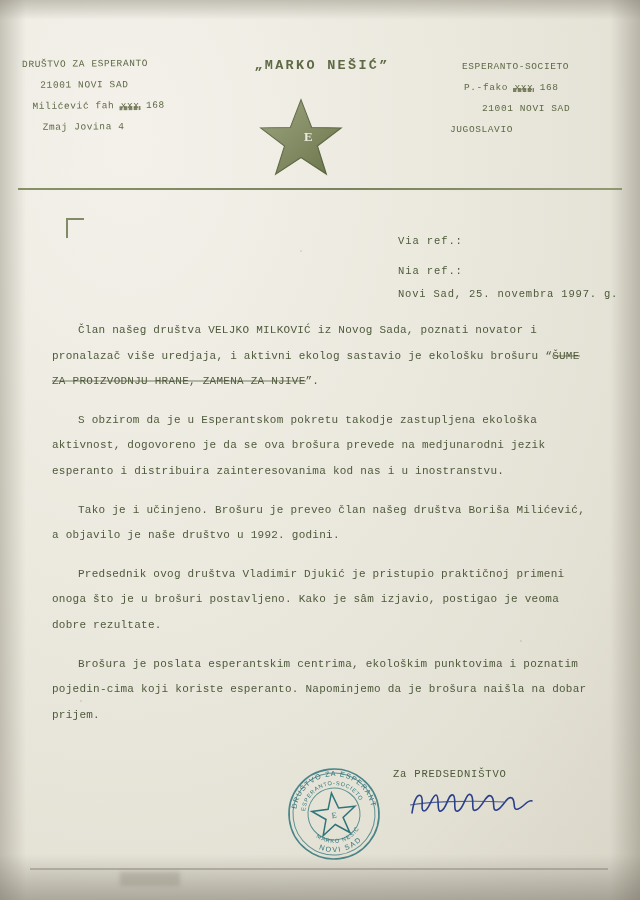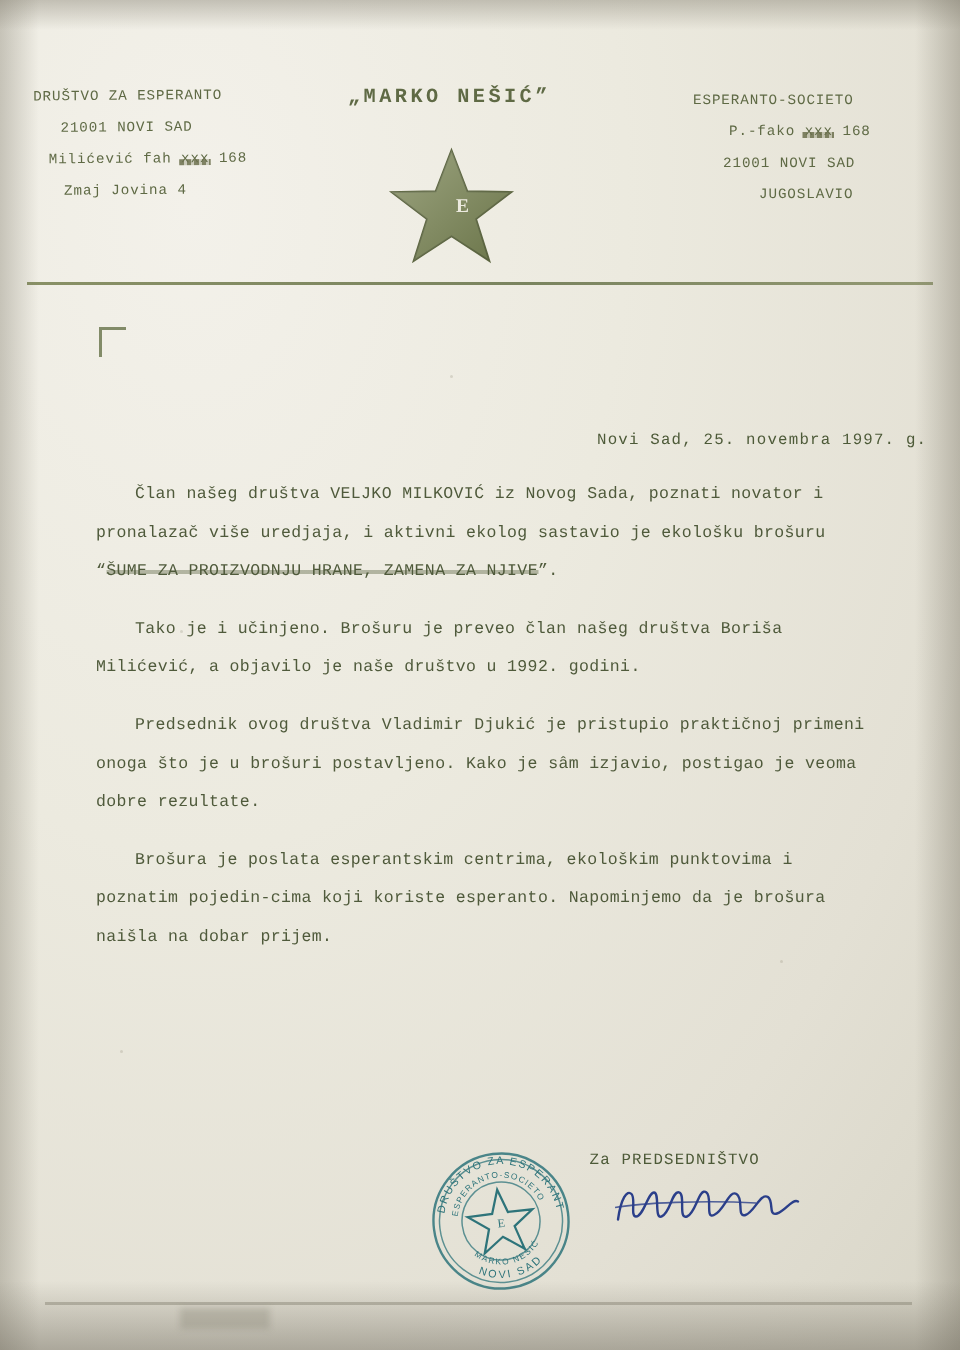--- a/index.html
+++ b/index.html
@@ -88,20 +88,21 @@
     height: 4px;
     background:
       repeating-linear-gradient(90deg, #6b6f4c 0 3px, rgba(107,111,76,.35) 3px 5px);
     opacity: .85;
   }
 
   .lh-center {
     position: absolute;
     left: 232px; top: 58px;
     width: 180px;
+    text-align: center;
     color: #5f6a45;
   }
   .lh-center .title {
     font-size: 13.5px;
     letter-spacing: 2.3px;
     font-weight: bold;
     white-space: nowrap;
   }
 
   .star-wrap {
@@ -123,23 +124,23 @@
     position: absolute;
     right: 30px; top: 56px;
     color: #5f6a45;
     font-size: 9.5px;
     line-height: 21px;
     letter-spacing: .6px;
     text-align: left;
     width: 160px;
   }
   .lh-right .r1 { margin-left: 12px; }
-  .lh-right .r2 { margin-left: 36px; }
+  .lh-right .r2 { margin-left: 14px; }
   .lh-right .r3 { margin-left: 32px; }
-  .lh-right .r4 { margin-left: 56px; }
+  .lh-right .r4 { }
 
   .rule {
     position: absolute;
     left: 18px; top: 188px;
     width: 604px; height: 2px;
     background: linear-gradient(to right, #7d8657, #6d7850 55%, #8a9168);
     opacity: .9;
   }
 
   
@@ -175,21 +176,21 @@
   .body-text {
     position: absolute;
     left: 48px; top: 318px;
     width: 540px;
     color: #4f5a3b;
     font-size: 11px;
     line-height: 25.6px;
     letter-spacing: .25px;
   }
   .para {
-    margin: 0 0 13px 16px;
+    margin: 0 0 13px 4px;
     text-indent: 26px;
   }
 
   .hl {
     position: relative;
     display: inline;
     background: linear-gradient(to bottom,
         rgba(120,126,92,0) 40%,
         rgba(104,112,80,.45) 40%,
         rgba(104,112,80,.45) 62%,
@@ -265,24 +266,29 @@
       <div class="r2"><span>P.-fako</span> <span class="strike">xxx</span> <span>168</span></div>
       <div class="r3">21001   NOVI SAD</div>
       <div class="r4">JUGOSLAVIO</div>
     </div>
 
     <div class="rule"></div>
   </div>
 
   <div class="corner-bracket"></div>
 
+  <div class="refs">
+    <div>Via ref.:</div>
+    <div>Nia ref.:</div>
+  </div>
   <div class="date-line">Novi Sad, 25. novembra 1997. g.</div>
 
   <div class="body-text">
     <p class="para"><span>Član našeg društva VELJKO MILKOVIĆ iz Novog Sada, poznati novator i pronalazač više uredjaja, i aktivni ekolog sastavio je ekološku brošuru “</span><span class="hl">ŠUME ZA PROIZVODNJU HRANE, ZAMENA ZA NJIVE</span><span>”.</span></p>
+    <p class="para">S obzirom da je u Esperantskom pokretu takodje zastupljena ekološka aktivnost, dogovoreno je da se ova brošura prevede na medjunarodni jezik esperanto i distribuira zainteresovanima kod nas i u inostranstvu.</p>
     <p class="para">Tako je i učinjeno. Brošuru je preveo član našeg društva Boriša Milićević, a objavilo je naše društvo u 1992. godini.</p>
     <p class="para">Predsednik ovog društva Vladimir Djukić je pristupio praktičnoj primeni onoga što je u brošuri postavljeno. Kako je sâm izjavio, postigao je veoma dobre rezultate.</p>
     <p class="para">Brošura je poslata esperantskim centrima, ekološkim punktovima i poznatim pojedin-cima koji koriste esperanto. Napominjemo da je brošura naišla na dobar prijem.</p>
   </div>
 
   <div class="sign-label">Za PREDSEDNIŠTVO</div>
   <div class="signature">
     <svg width="130" height="40" viewBox="0 0 130 40">
       <path d="M4,30 C6,16 10,10 13,13 C16,16 12,28 16,28 C21,28 24,12 28,12 C32,12 28,30 33,28 C39,26 40,10 45,12 C49,14 44,30 50,28 C56,26 58,8 63,12 C67,15 62,30 68,27 C75,24 78,10 83,13 C88,16 83,29 89,27 C95,25 99,12 104,15 C108,18 104,28 110,26 C116,24 120,16 124,18" fill="none" stroke="#2b3f8a" stroke-width="1.6" stroke-linecap="round"></path>
       <path d="M2,22 C20,19 60,17 96,19" fill="none" stroke="#2b3f8a" stroke-width="1.1" opacity=".8"></path>

